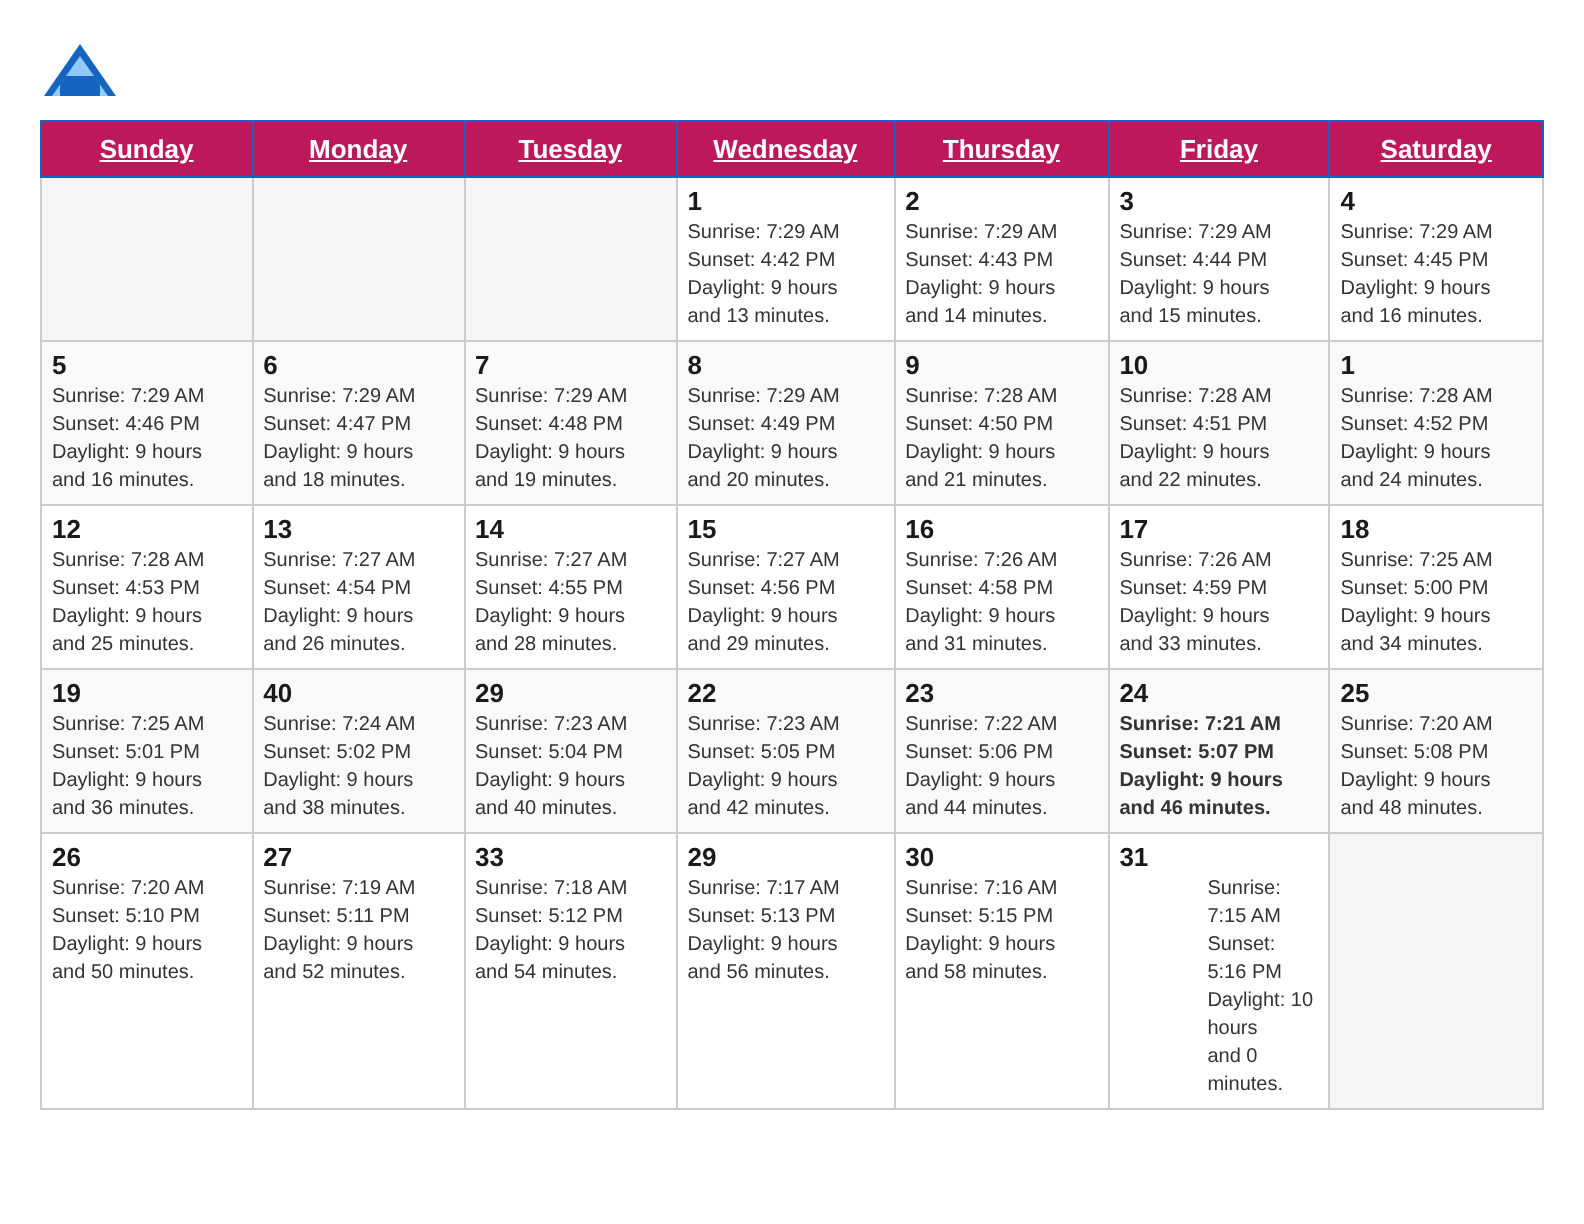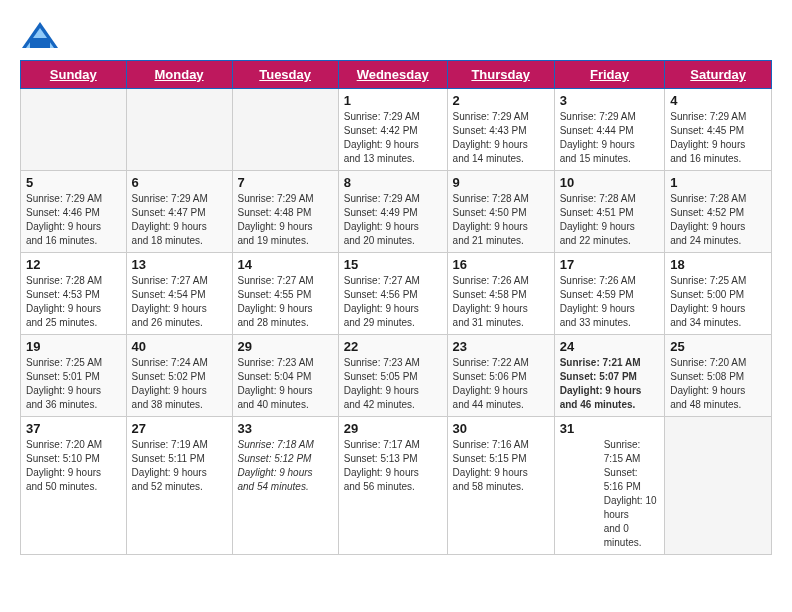--- a/index.html
+++ b/index.html
@@ -299,36 +299,36 @@
         <td>
           <div class="day-number">25</div>
           <div class="day-info" style="white-space: pre-line;">Sunrise: 7:20 AM
 Sunset: 5:08 PM
 Daylight: 9 hours
 and 48 minutes.</div>
         </td>
       </tr>
       <tr>
         <td>
-          <div class="day-number">37</div>
+          <div class="day-number">26</div>
           <div class="day-info" style="white-space: pre-line;">Sunrise: 7:20 AM
 Sunset: 5:10 PM
 Daylight: 9 hours
 and 50 minutes.</div>
         </td>
         <td>
           <div class="day-number">27</div>
           <div class="day-info" style="white-space: pre-line;">Sunrise: 7:19 AM
 Sunset: 5:11 PM
 Daylight: 9 hours
 and 52 minutes.</div>
         </td>
         <td>
           <div class="day-number">33</div>
-          <div class="day-info" style="white-space: pre-line; font-style: italic;">Sunrise: 7:18 AM
+          <div class="day-info" style="white-space: pre-line;">Sunrise: 7:18 AM
 Sunset: 5:12 PM
 Daylight: 9 hours
 and 54 minutes.</div>
         </td>
         <td>
           <div class="day-number">29</div>
           <div class="day-info" style="white-space: pre-line;">Sunrise: 7:17 AM
 Sunset: 5:13 PM
 Daylight: 9 hours
 and 56 minutes.</div>

